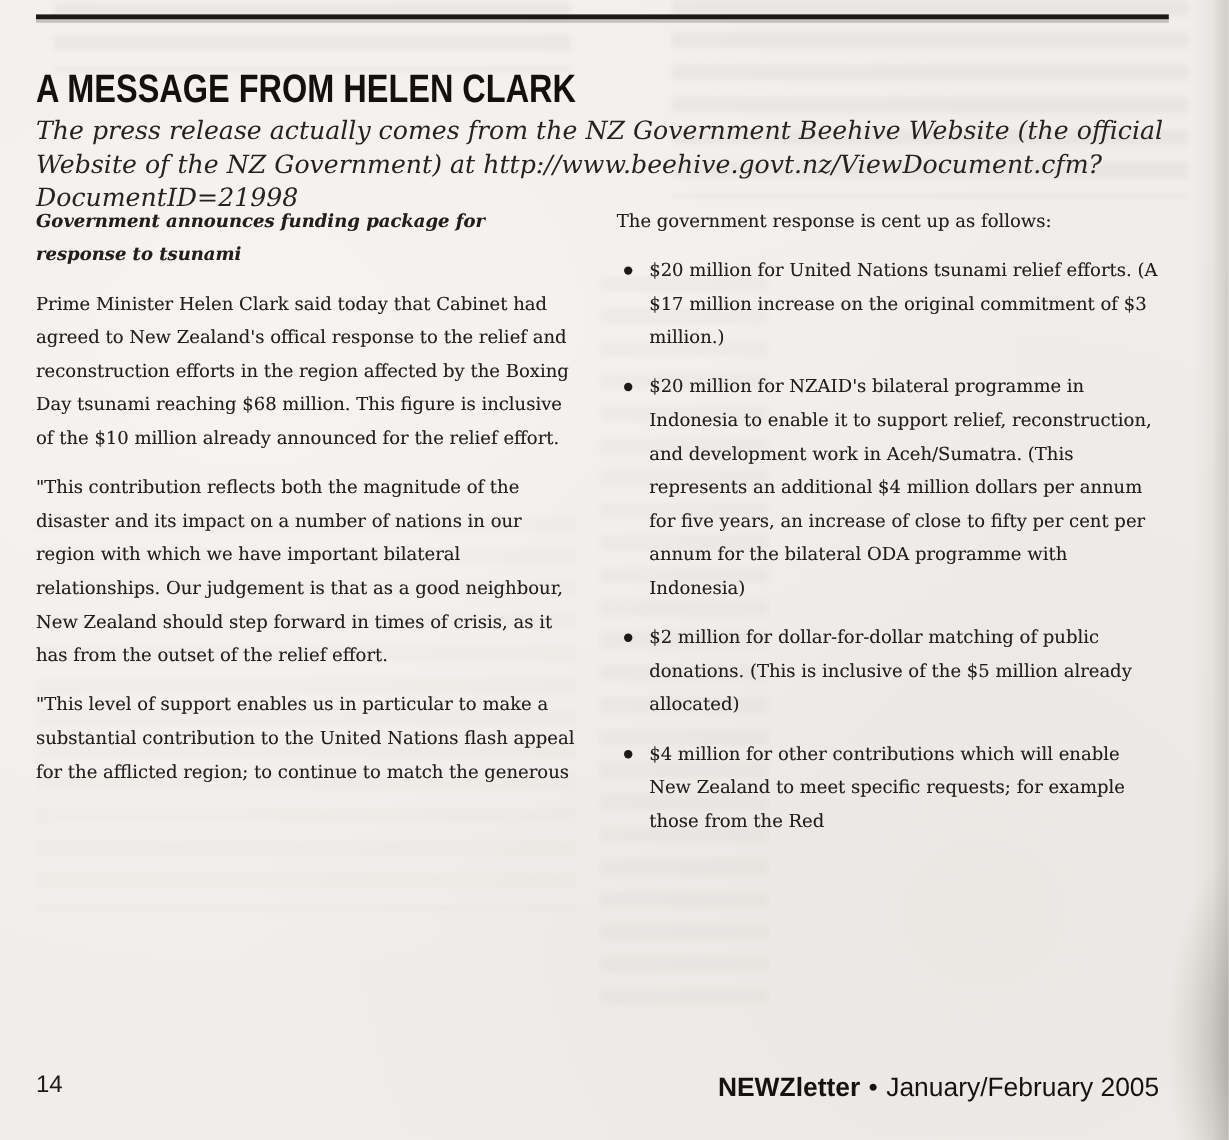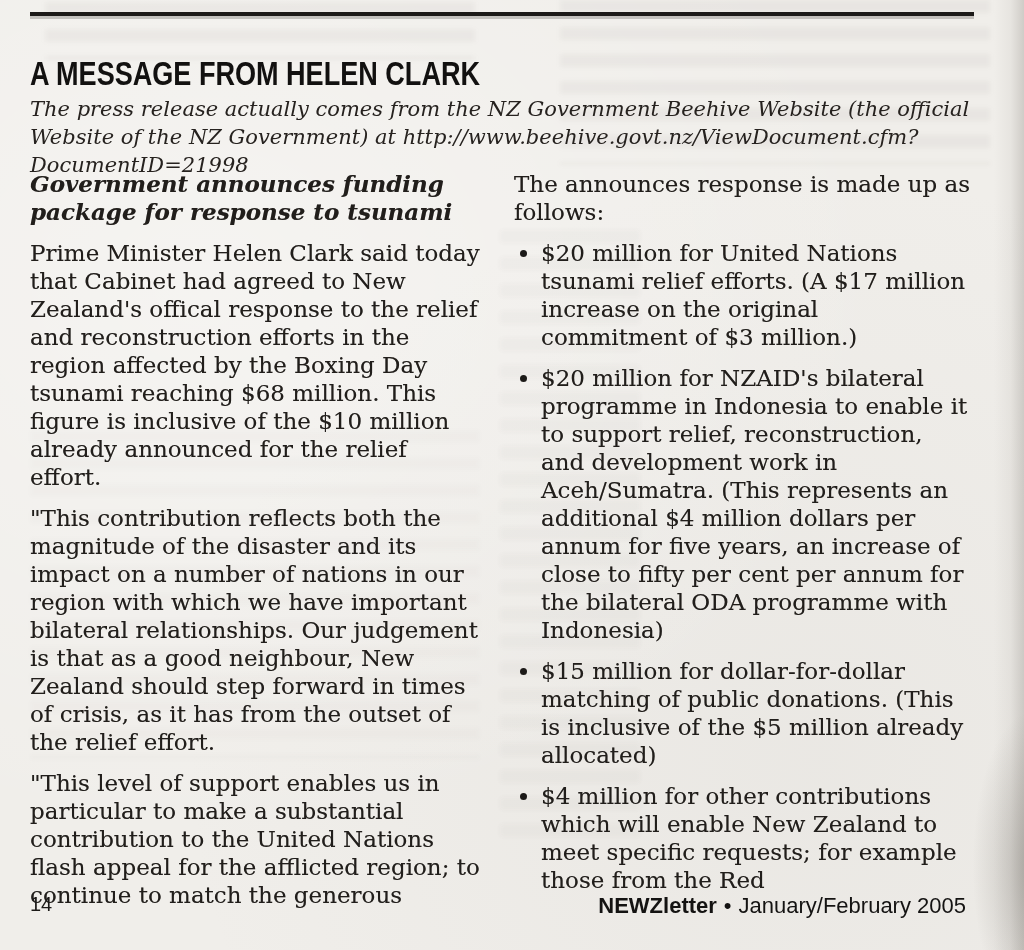--- a/index.html
+++ b/index.html
@@ -82,21 +82,21 @@
     width: 944px;
     font-style: italic;
     font-size: 21px;
     line-height: 28px;
     color: #26221f;
   }
 
   .col {
     position: absolute;
     top: 170px;
-    font-size: 23px;
+    font-size: 15px;
     line-height: 28px;
     text-shadow: 0 0 0.5px rgba(20,18,16,0.4);
   }
   .col-left  { left: 30px;  width: 452px; }
   .col-right { left: 514px; width: 456px; }
 
   .col p { margin: 0 0 13px 0; }
   .story-heading {
     font-weight: bold;
     font-style: italic;
@@ -152,25 +152,25 @@
   <div class="subtitle">The press release actually comes from the NZ Government Beehive Website (the official Website of the NZ Government) at http://www.beehive.govt.nz/ViewDocument.cfm?DocumentID=21998</div>
 
   <div class="col col-left">
     <p class="story-heading">Government announces funding package for response to tsunami</p>
     <p>Prime Minister Helen Clark said today that Cabinet had agreed to New Zealand's offical response to the relief and reconstruction efforts in the region affected by the Boxing Day tsunami reaching $68 million. This figure is inclusive of the $10 million already announced for the relief effort.</p>
     <p>"This contribution reflects both the magnitude of the disaster and its impact on a number of nations in our region with which we have important bilateral relationships. Our judgement is that as a good neighbour, New Zealand should step forward in times of crisis, as it has from the outset of the relief effort.</p>
     <p>"This level of support enables us in particular to make a substantial contribution to the United Nations flash appeal for the afflicted region; to continue to match the generous</p>
   </div>
 
   <div class="col col-right">
-    <p>The announces response is made up as follows:</p>
+    <p>The government response is cent up as follows:</p>
     <ul class="bullets">
       <li>$20 million for United Nations tsunami relief efforts. (A $17 million increase on the original commitment of $3 million.)</li>
       <li>$20 million for NZAID's bilateral programme in Indonesia to enable it to support relief, reconstruction, and development work in Aceh/Sumatra. (This represents an additional $4 million dollars per annum for five years, an increase of close to fifty per cent per annum for the bilateral ODA programme with Indonesia)</li>
-      <li>$15 million for dollar-for-dollar matching of public donations. (This is inclusive of the $5 million already allocated)</li>
+      <li>$2 million for dollar-for-dollar matching of public donations. (This is inclusive of the $5 million already allocated)</li>
       <li>$4 million for other contributions which will enable New Zealand to meet specific requests; for example those from the Red</li>
     </ul>
   </div>
 
   <div class="page-number">14</div>
 
   <div class="footer-right">
     <span class="nl-name">NEWZletter</span><span class="sep">•</span><span>January/February 2005</span>
   </div>
 

